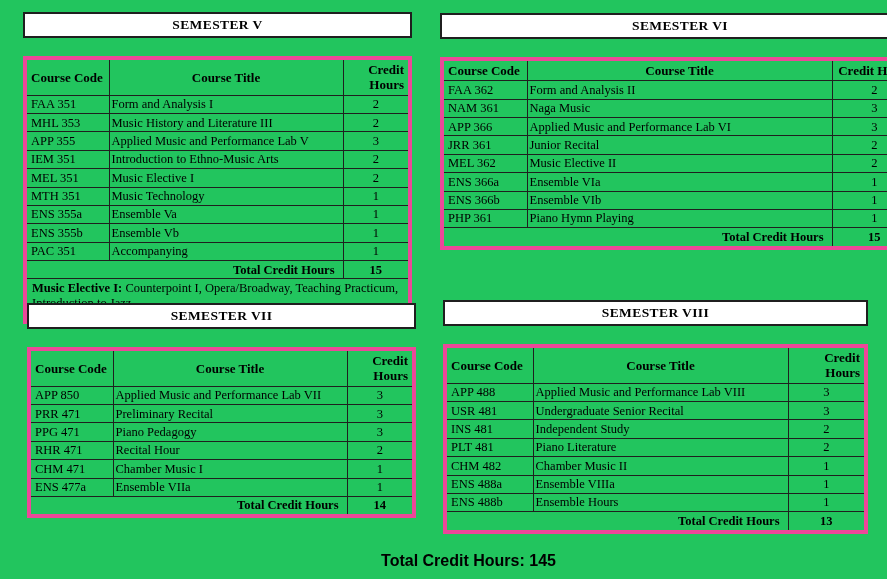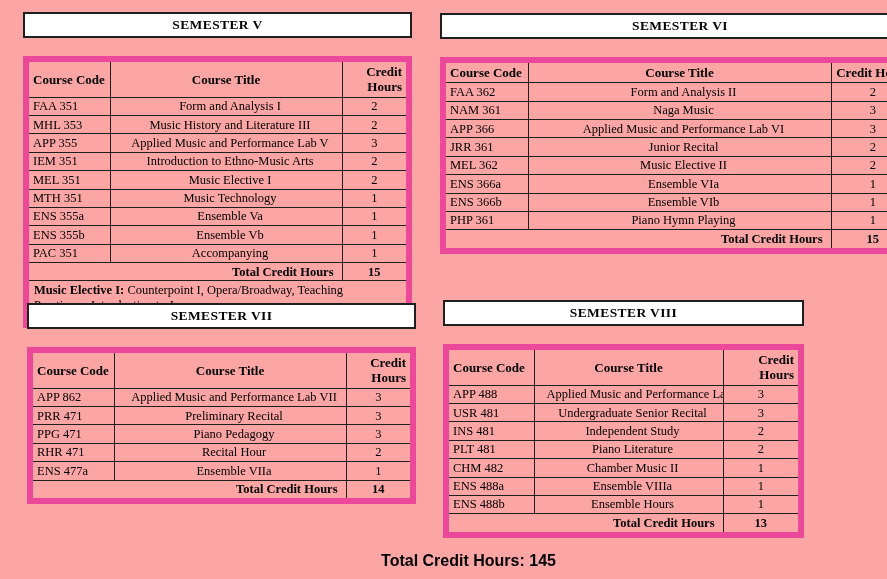--- a/index.html
+++ b/index.html
@@ -1,61 +1,61 @@
 <!DOCTYPE html>
 <html><head>
 <meta charset="utf-8">
 <style>
   html,body { margin:0; padding:0; background:#ffffff; }
   body {
     width:887px; height:579px;
     font-family:"Liberation Serif", serif;
     color:#000;
   }
-  .page { position:relative; width:887px; height:579px; background:#fca5a5; overflow:hidden;text-decoration:underline; }
+  .page { position:relative; width:887px; height:579px; background:#22c55e; overflow:hidden;text-decoration:underline; }
 
   .sem { position:absolute; }
 
   .title-box {
     border:2px solid #1f1f1f;
     background:#fff;
     font-weight:bold;
     font-size:13.5px;
     letter-spacing:0.4px;
     text-align:center;
     padding:3px 0 3px;
     margin-bottom:4px;
   }
 
   table.grid {
     border-collapse:collapse;
     width:100%;
     table-layout:fixed;
-    border:6px solid #ec4899;
+    border:4px solid #ec4899;
     margin-top:18px;
   }
   .grid th, .grid td {
     border:1px solid #1f1f1f;
     overflow:hidden;
     white-space:nowrap;
   }
   .grid th {
     font-size:13px;
     font-weight:bold;
     line-height:1.18;
     padding:2px 4px;
     white-space:normal;
   }
   th.h-code  { text-align:left; }
   th.h-title { text-align:center; }
   th.h-credit{ text-align:right; }
 
   .grid td { font-size:12.5px; line-height:1.15; padding:1.5px 4px; }
   td.code   { text-align:left; }
-  td.title  { text-align:center; padding-left:12px; }
+  td.title  { text-align:left; padding-left:2px; }
   td.credit { text-align:center; }
 
   .total-label {
     text-align:right !important;
     font-weight:bold;
     font-size:13px;
     padding-right:8px !important;
   }
   .total-value {
     text-align:center !important;
@@ -236,55 +236,60 @@
         </colgroup>
       <thead>
         <tr>
           <th class="h-code">Course Code</th>
           <th class="h-title">Course Title</th>
           <th class="h-credit">Credit Hours</th>
         </tr>
       </thead>
       <tbody>
           <tr>
-            <td class="code">APP 862</td>
+            <td class="code">APP 850</td>
             <td class="title">Applied Music and Performance Lab VII</td>
             <td class="credit">3</td>
           </tr>
           <tr>
             <td class="code">PRR 471</td>
             <td class="title">Preliminary Recital</td>
             <td class="credit">3</td>
           </tr>
           <tr>
             <td class="code">PPG 471</td>
             <td class="title">Piano Pedagogy</td>
             <td class="credit">3</td>
           </tr>
           <tr>
             <td class="code">RHR 471</td>
             <td class="title">Recital Hour</td>
             <td class="credit">2</td>
+          </tr>
+          <tr>
+            <td class="code">CHM 471</td>
+            <td class="title">Chamber Music I</td>
+            <td class="credit">1</td>
           </tr>
           <tr>
             <td class="code">ENS 477a</td>
             <td class="title">Ensemble VIIa</td>
             <td class="credit">1</td>
           </tr>
         </tbody>
       <tfoot>
         <tr>
           <td colspan="2" class="total-label">Total Credit Hours</td>
           <td class="total-value">14</td>
         </tr>
       </tfoot>
     </table>
   </section>
 
-  <section class="sem" style="left:443px; top:300px; width:361px;border-radius:30px;">
+  <section class="sem" style="left:443px; top:300px; width:425px;border-radius:30px;">
     <div class="title-box">SEMESTER VIII</div>
     <table class="grid">
       <colgroup>
           <col style="width:88px">
           <col>
           <col style="width:78px">
         </colgroup>
       <thead>
         <tr>
           <th class="h-code">Course Code</th>

